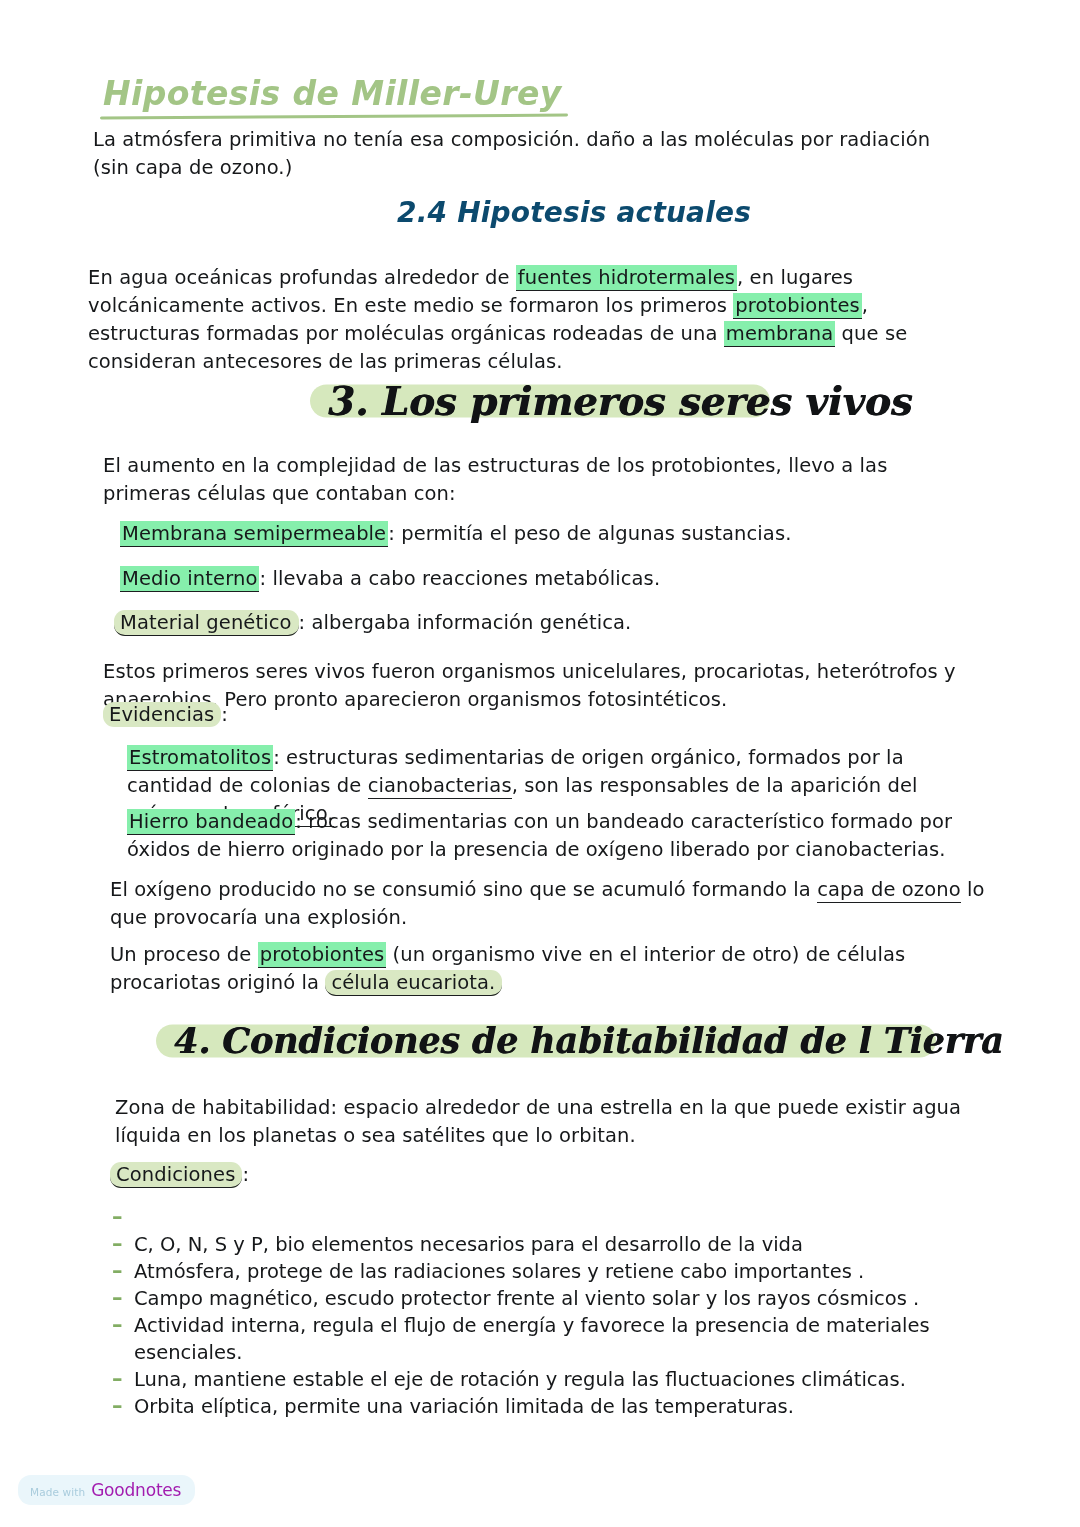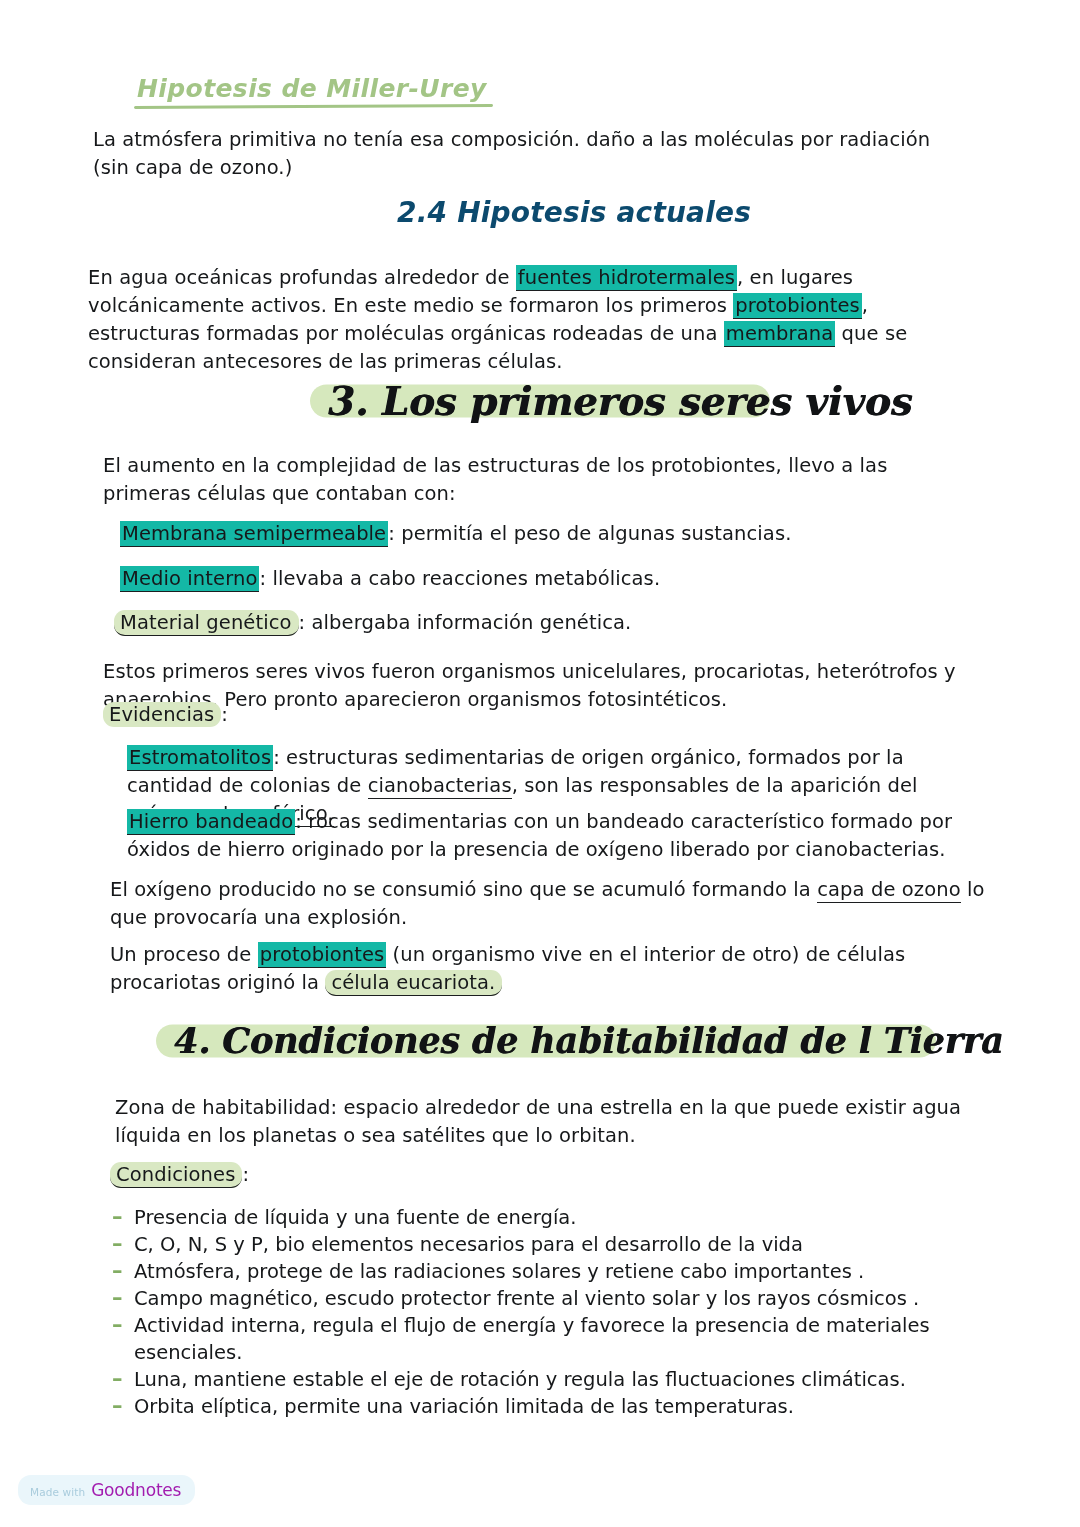--- a/index.html
+++ b/index.html
@@ -30,25 +30,24 @@
     letter-spacing: 0.1px;
     font-weight: 400;
   }
 
   
   .title-underlined {
     position: absolute;
     font-family: "DejaVu Sans", sans-serif;
     font-weight: bold;
     font-style: italic;
-    font-size: 25px;
+    font-size: 33px;
     letter-spacing: 0.4px;
     color: #a3c586;
     white-space: nowrap;
-    margin-left: 34px;
   }
   .title-underlined .rule {
     position: absolute;
     left: -3px;
     right: -6px;
     bottom: -5px;
     height: 2.6px;
     background: #a3c586;
     border-radius: 2px;
     transform: rotate(-0.35deg);
@@ -94,21 +93,21 @@
     text-shadow: 0.6px 0 0 #111315;
   }
 
   
   .para {
     position: absolute;
   }
 
   
   .hl {
-    background: #14b8a6;
+    background: #86efac;
     padding: 1px 2px 16px 2px;
     box-decoration-break: clone;
     margin-top: 39px;
     -webkit-box-decoration-break: clone;
   }
   .hl-round {
     background: #d9e8c3;
     border-radius: 11px;
     padding: 1px 7px 1px 6px;
     box-decoration-break: clone;
@@ -237,21 +236,20 @@
 
   <div class="para body-text" style="left:115px; top:1094px; width:860px;">Zona de habitabilidad: espacio alrededor de una estrella en la que puede existir agua líquida en los planetas o sea satélites que lo orbitan.</div>
 
   <div class="para body-text" style="left:110px; top:1161px;">
     <span class="hl-round ul">Condiciones</span><span>:</span>
   </div>
 
   <div class="bullets" style="left:112px; top:1204px; width:880px;">
     <div class="bullet-row">
       <span class="dash">–</span>
-      <span class="bullet-txt">Presencia de líquida y una fuente de energía.</span>
     </div>
     <div class="bullet-row">
       <span class="dash">–</span>
       <span class="bullet-txt">C, O, N, S y P, bio elementos necesarios para el desarrollo de la vida</span>
     </div>
     <div class="bullet-row">
       <span class="dash">–</span>
       <span class="bullet-txt">Atmósfera, protege de las radiaciones solares y retiene cabo importantes .</span>
     </div>
     <div class="bullet-row">

